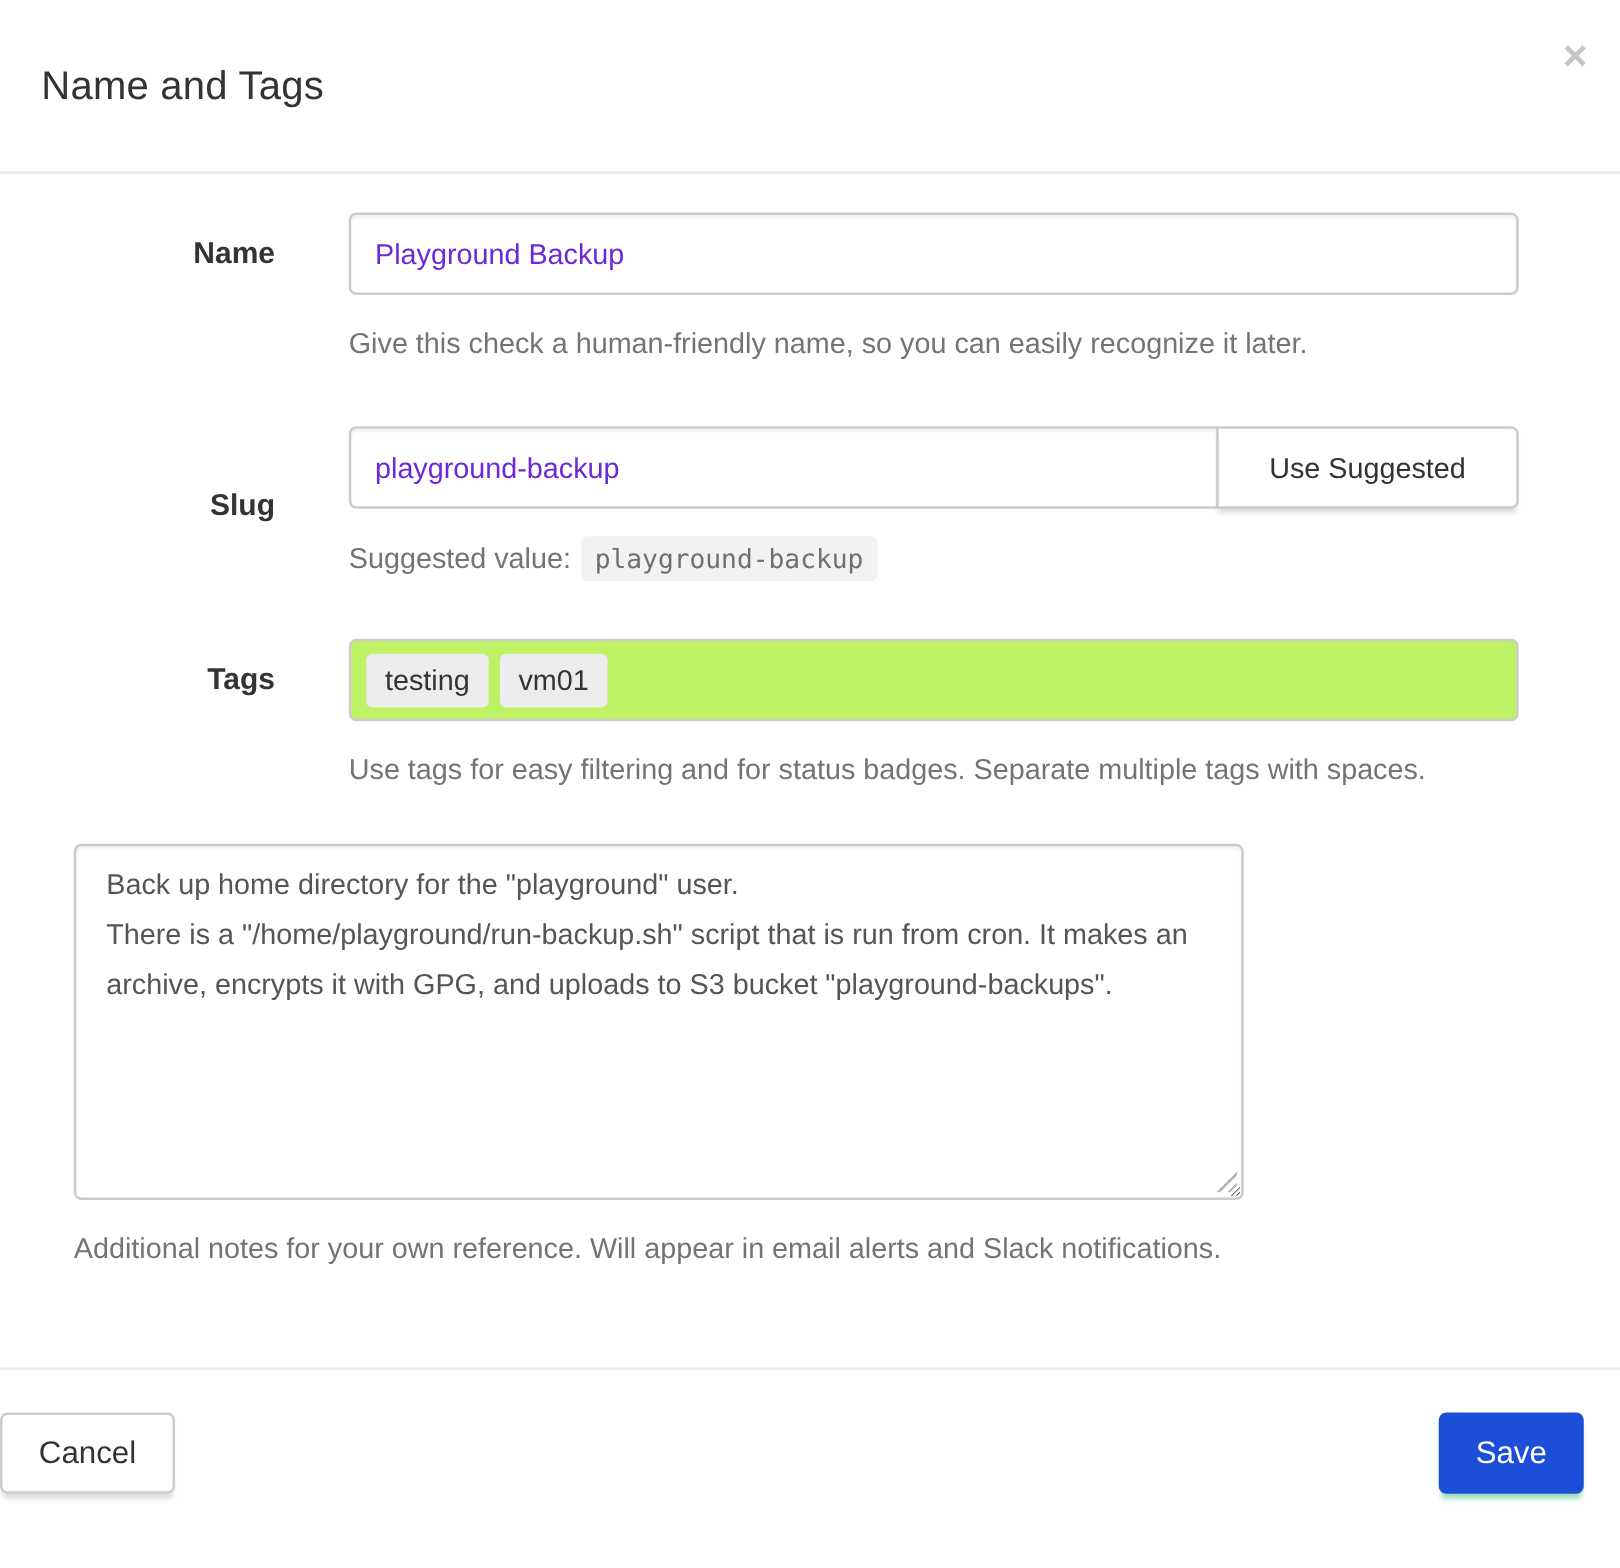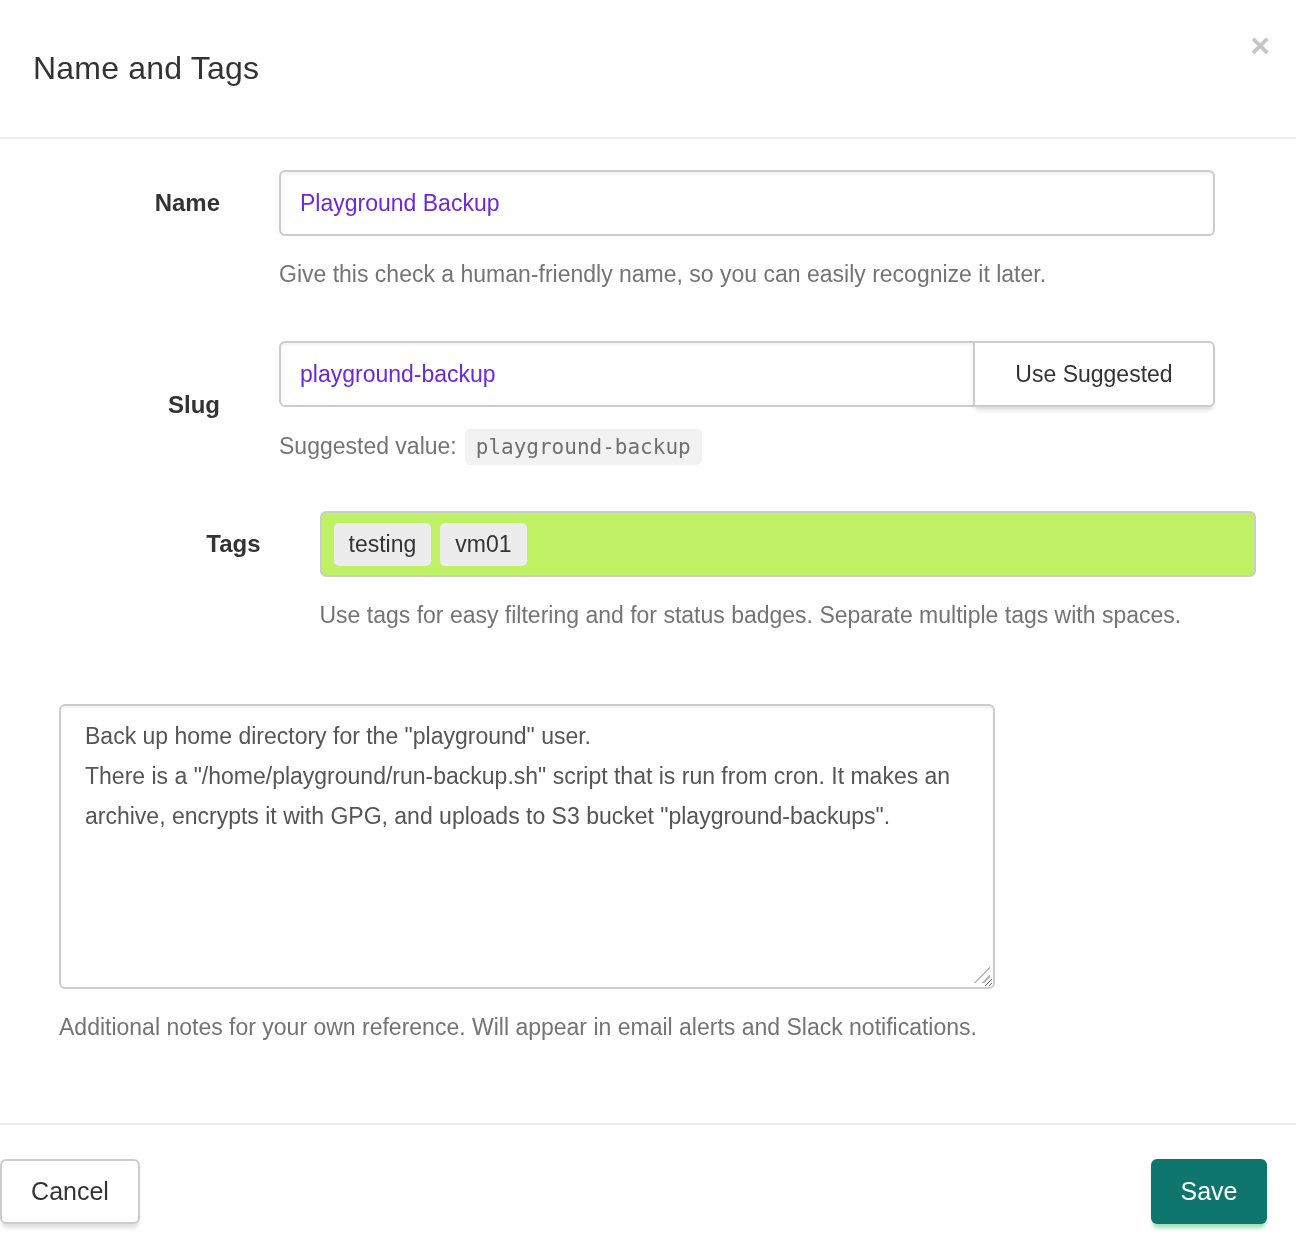--- a/index.html
+++ b/index.html
@@ -39,21 +39,21 @@
     cursor: pointer;
     font-family: "Liberation Sans", sans-serif;
   }
 
   
   .modal-body { padding-top: 31px; }
 
   .form-group { display: flex; }
   .g-name  { margin-bottom: 47px; }
   .g-slug  { margin-bottom: 42px; align-items: center; }
-  .g-tags  { margin-bottom: 69px; justify-content: center; }
+  .g-tags  { margin-bottom: 40px; }
 
   .label-col {
     width: 220px;
     flex: 0 0 220px;
     text-align: right;
     font-size: 24px;
     font-weight: 700;
     color: #333333;
   }
   .label-center { line-height: 66px; }
@@ -189,21 +189,21 @@
   }
   .btn-cancel {
     width: 140px;
     background: #ffffff;
     border: 2px solid #cccccc;
     color: #333333;
     box-shadow: 0 6px 4px -2px rgba(0,0,0,0.13);
   }
   .btn-save {
     width: 116px;
-    background: #0f766e;
+    background: #1d4ed8;
     border: none;
     color: #ffffff;
     box-shadow: 0 6px 4px -2px rgba(41,183,101,0.45);
   }
 </style>
 </head>
 <body>
 
 <div class="modal">
 

